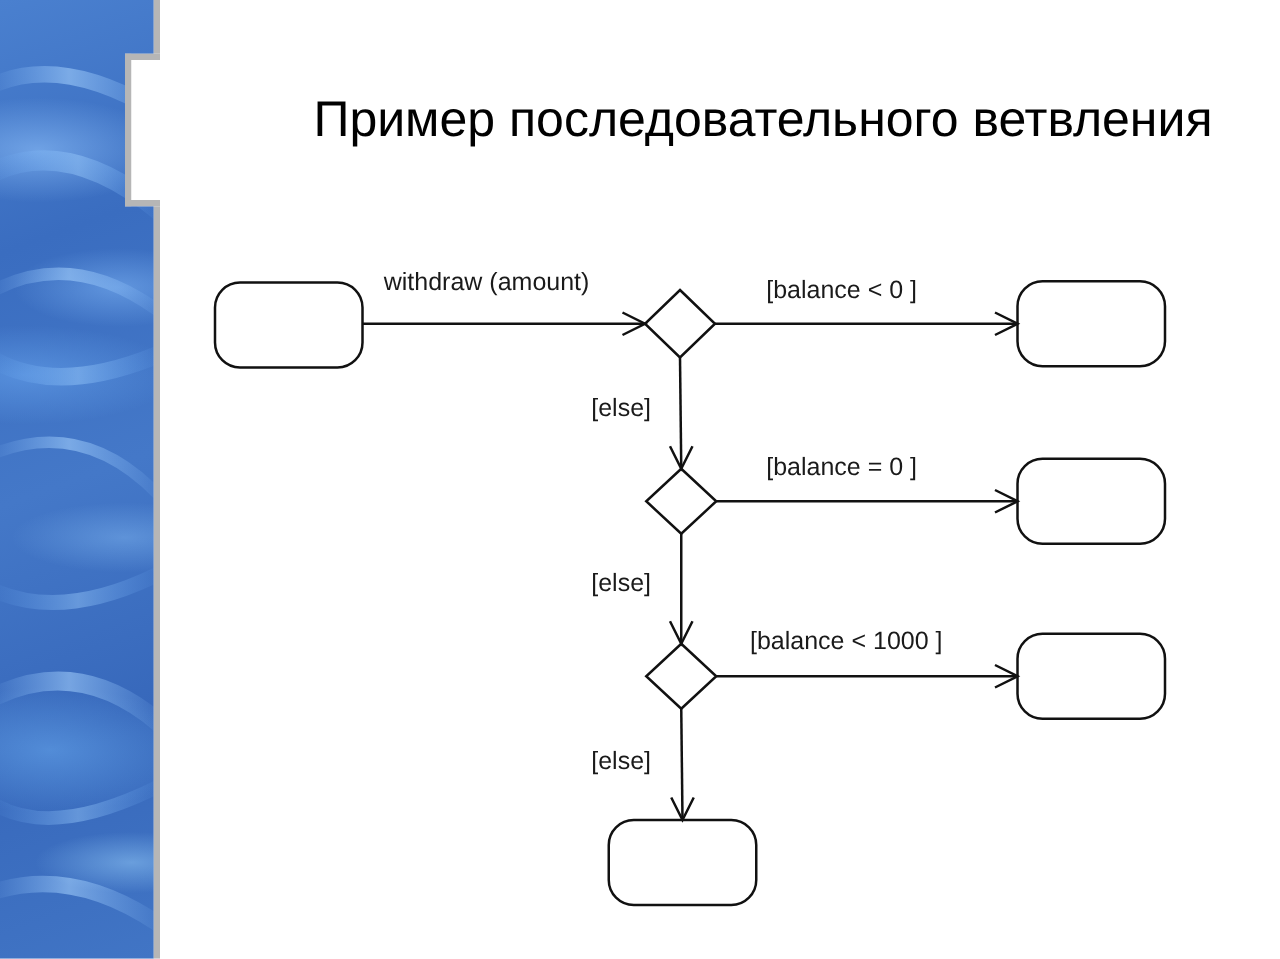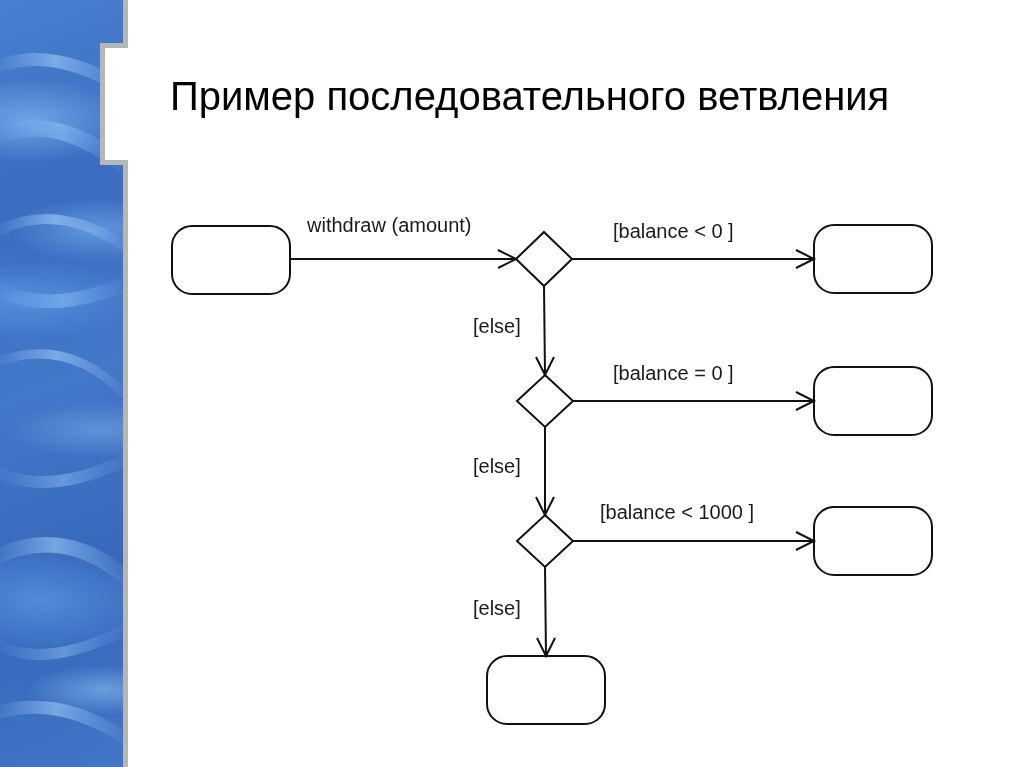--- a/index.html
+++ b/index.html
@@ -12,20 +12,21 @@
     height: 767px;
     overflow: hidden;
     font-family: "Liberation Sans", sans-serif;
   }
 
   #slide {
     position: relative;
     width: 940px;
     height: 767px;
     background: #ffffff;
+    text-align: right;
   }
 
   
   #sidebar {
     position: absolute;
     left: 0;
     top: 0;
     width: 123px;
     height: 767px;
     background:

